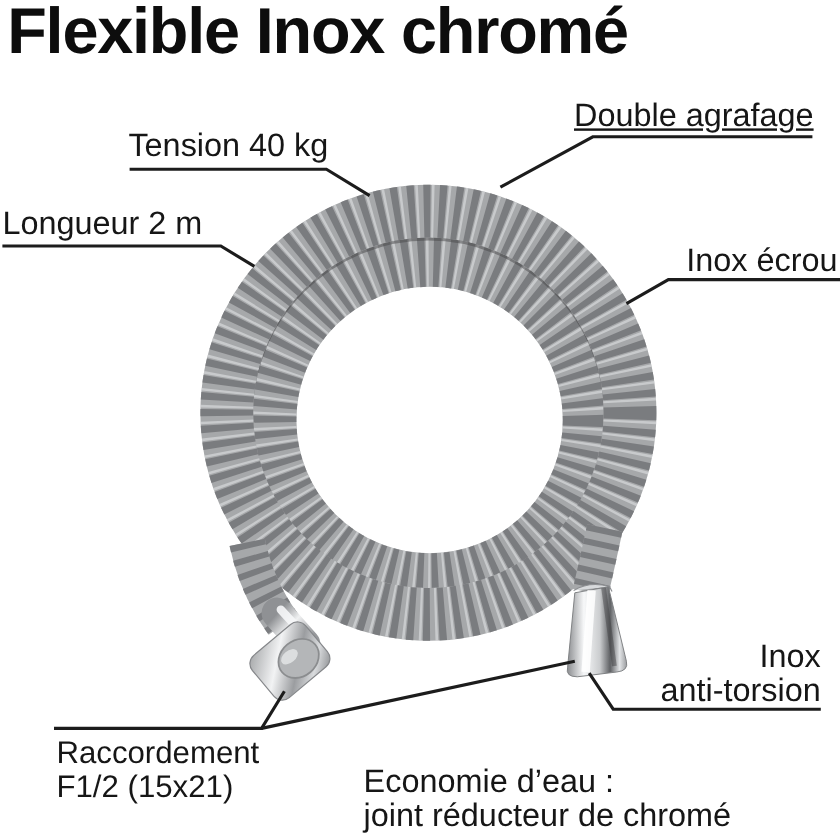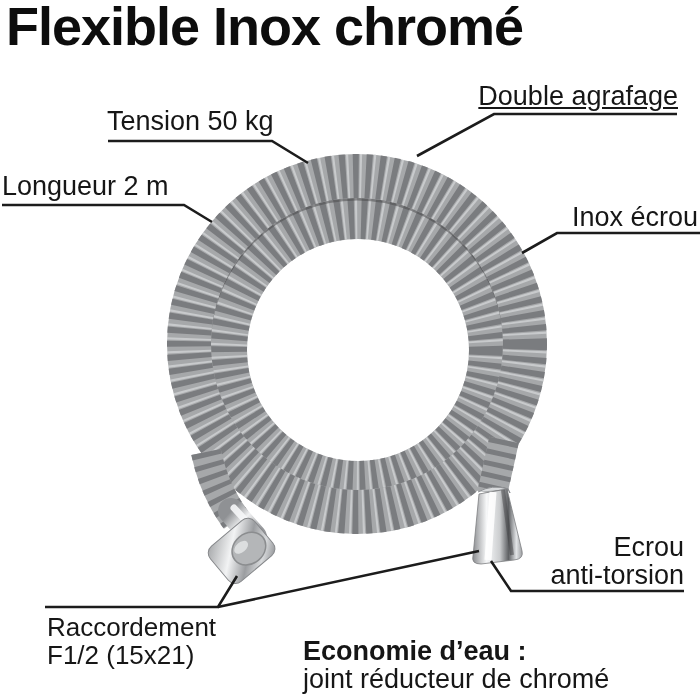--- a/index.html
+++ b/index.html
@@ -14,21 +14,21 @@
     position:absolute;left:6px;top:-4px;font-size:54px;line-height:60px;
     font-weight:bold;letter-spacing:-1px;color:#0d0d0d;white-space:nowrap;
   }
   #label-tension{left:107px;top:107px;}
   #label-double{left:420px;top:82px;width:258px;text-decoration:underline;}
   #label-longueur{left:2px;top:172px;}
   #label-inox{left:480px;top:203px;width:218px;}
   #label-ecrou{left:470px;top:533px;width:214px;}
   #label-raccordement{left:47px;top:613px;line-height:28px;font-size:26px;}
   #caption{left:303px;top:638px;line-height:27.5px;}
-  #caption .cap-bold{font-weight:bold;}
+  #caption .cap-bold{font-weight:normal;}
 </style>
 </head>
 <body>
 
 <div id="stage">
 
   <svg id="hose-svg" viewBox="0 0 700 700" xmlns="http://www.w3.org/2000/svg" aria-hidden="true">
     <defs>
       <linearGradient id="chromeNut" x1="0" y1="0" x2="1" y2="1">
         <stop offset="0" stop-color="#9fa1a3"></stop>
@@ -93,30 +93,30 @@
       <polyline points="2,205 184,205 212,222"></polyline>
       <polyline points="700,233 557,233 522,253"></polyline>
       <polyline points="684,591 511,591 491,561"></polyline>
       <polyline points="45,607 218,607 237,576"></polyline>
       <line x1="218" y1="607" x2="479" y2="551"></line>
     </g>
   </svg>
 
   <div id="page-title">Flexible Inox chromé</div>
 
-  <div id="label-tension" class="label">Tension 50 kg</div>
+  <div id="label-tension" class="label">Tension 40 kg</div>
 
   <div id="label-double" class="label right">Double agrafage</div>
 
   <div id="label-longueur" class="label">Longueur 2 m</div>
 
   <div id="label-inox" class="label right">Inox écrou</div>
 
   <div id="label-ecrou" class="label right">
-    <div>Ecrou</div>
+    <div>Inox</div>
     <div>anti-torsion</div>
   </div>
 
   <div id="label-raccordement" class="label">
     <div>Raccordement</div>
     <div>F1/2 (15x21)</div>
   </div>
 
   <div id="caption" class="label">
     <div class="cap-bold">Economie d’eau :</div>

